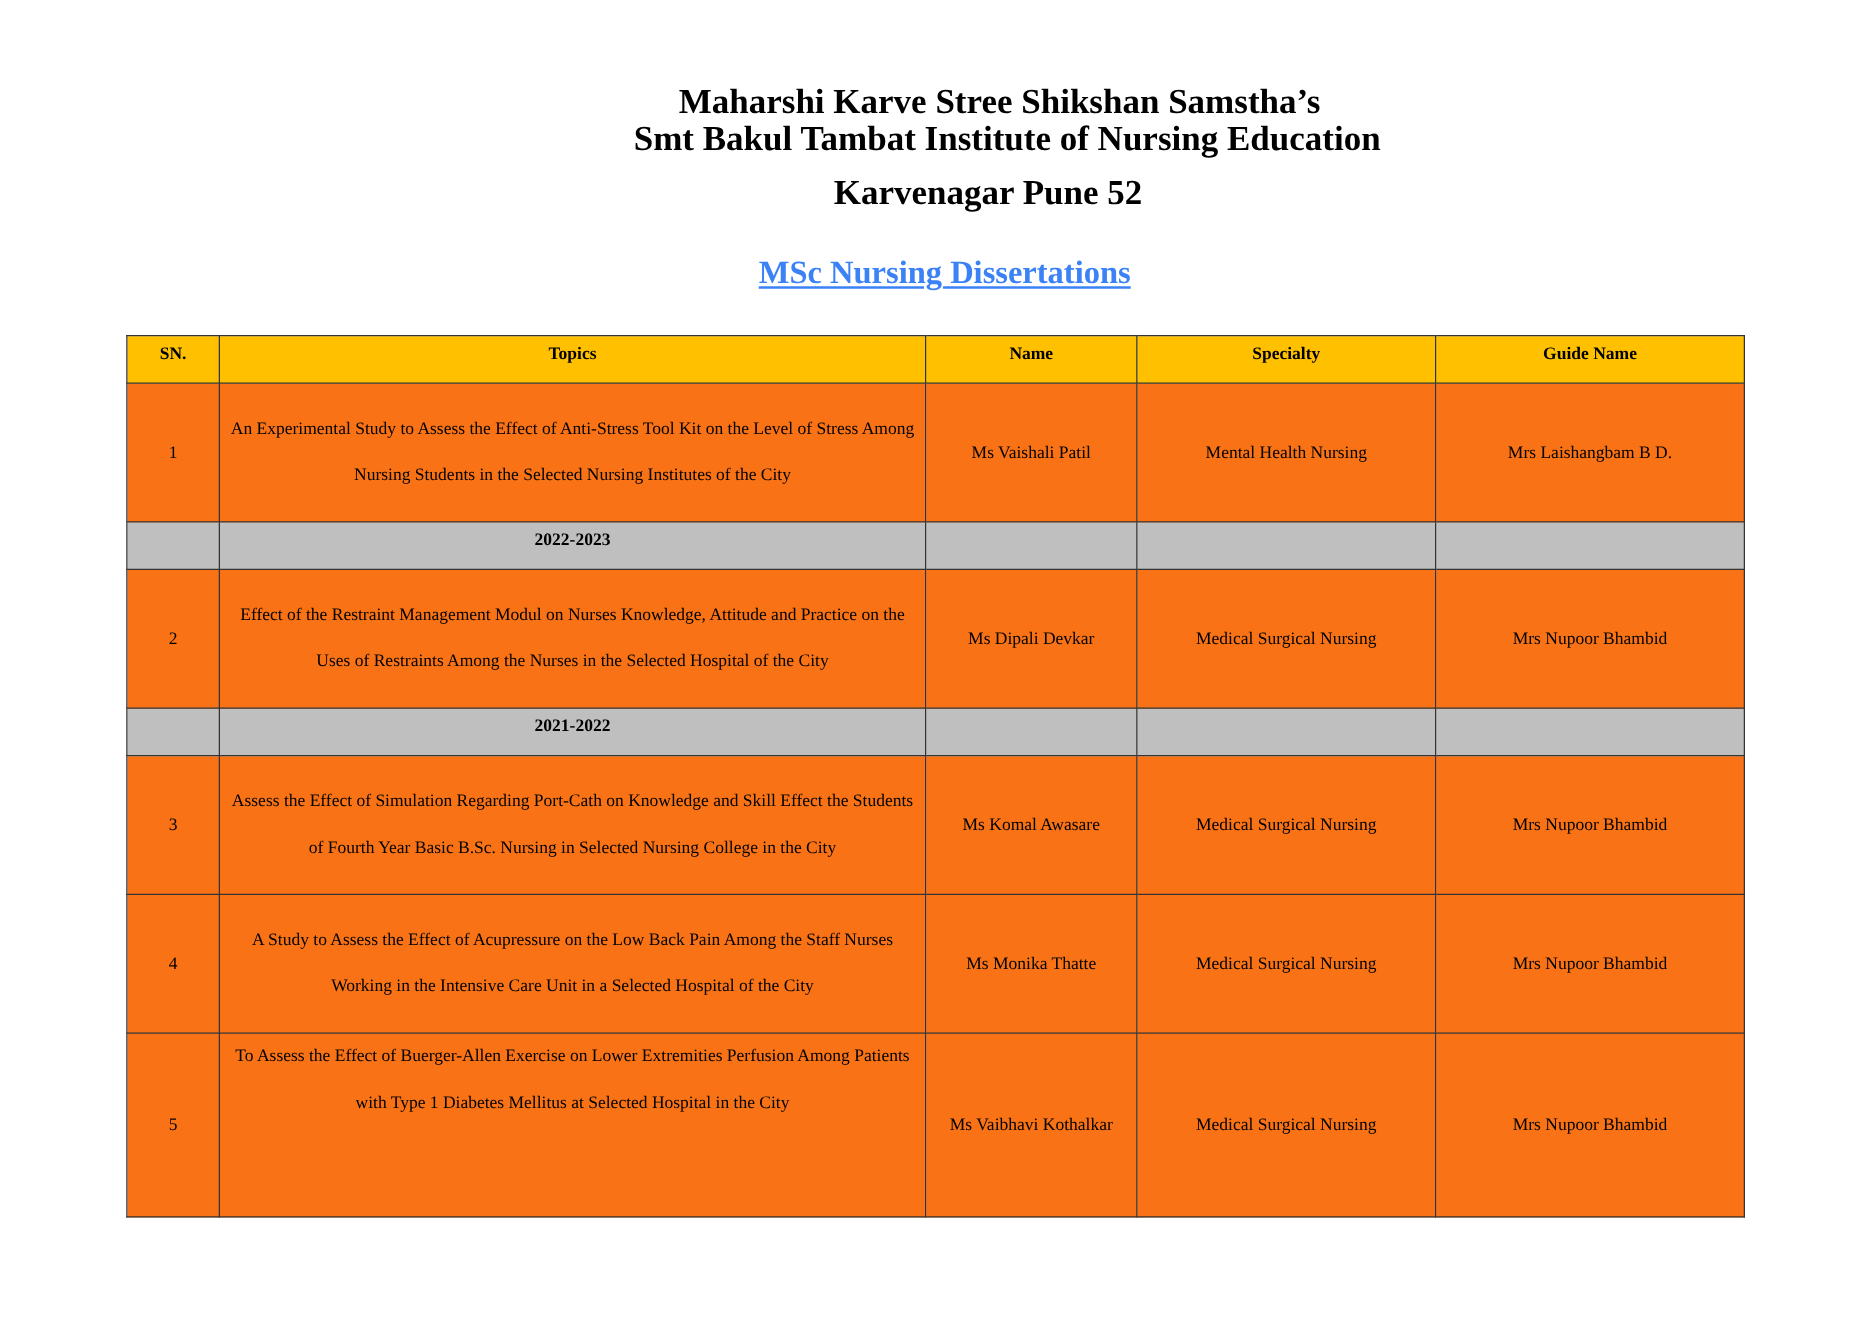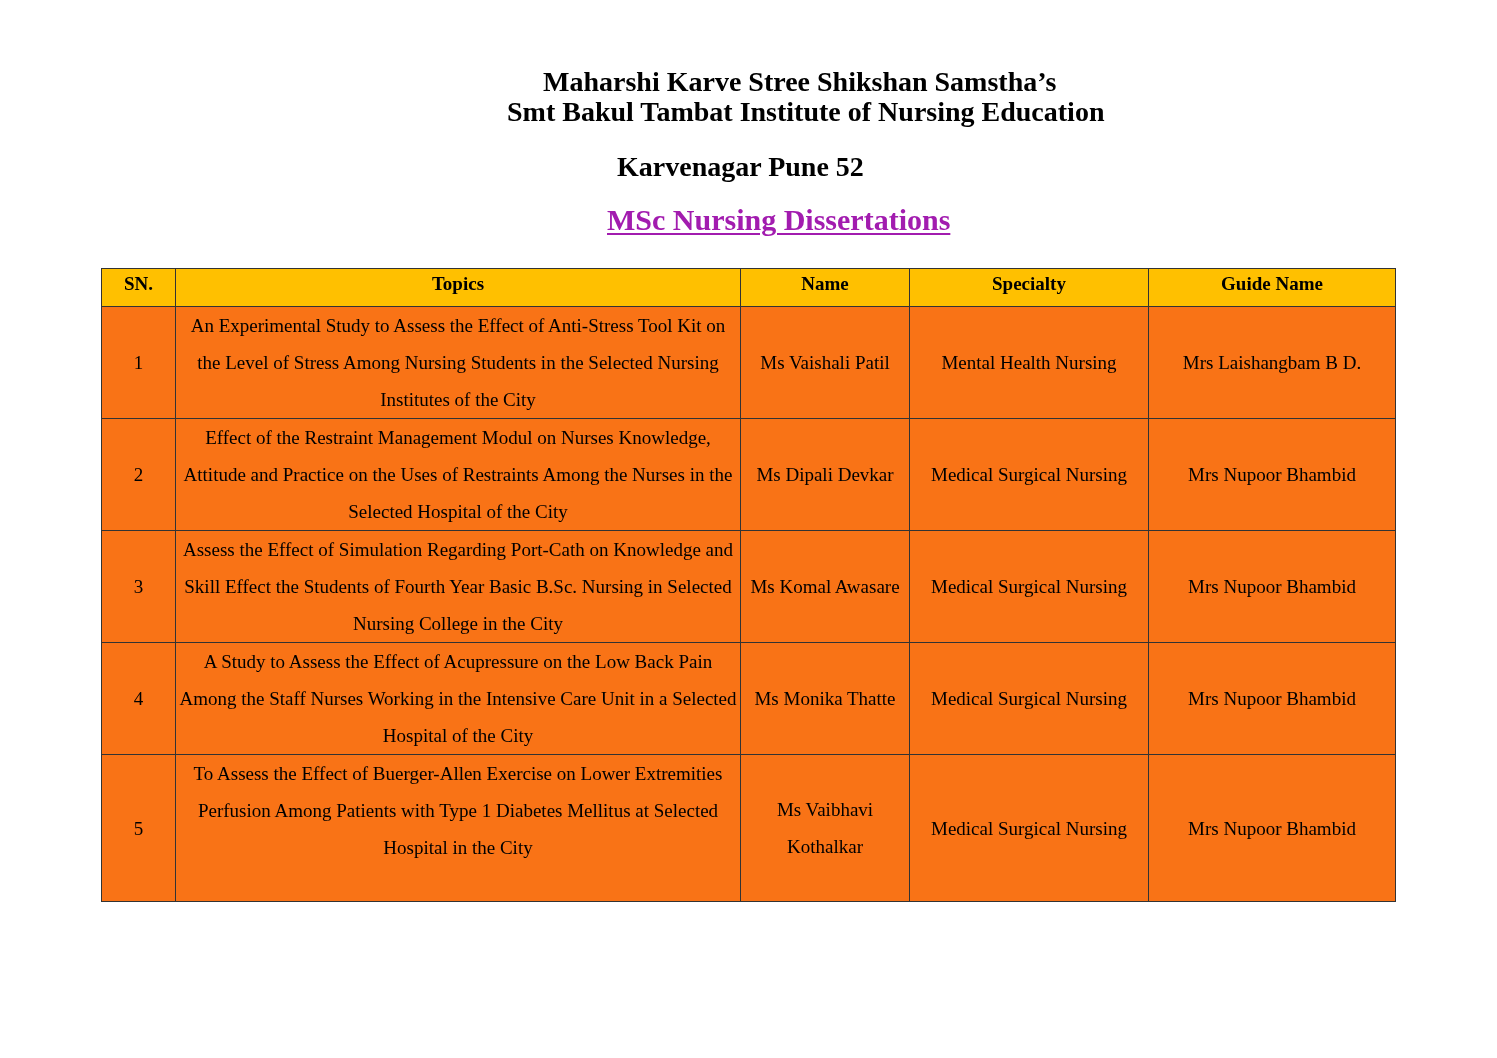--- a/index.html
+++ b/index.html
@@ -23,42 +23,42 @@
     }
     .org-line {
       position: absolute;
       font-weight: bold;
       font-size: 28px;
       white-space: nowrap;
       line-height: 1;
     }
     #org-name { left: 543px; top: 68px; }
     #institute-name { left: 507px; top: 98px; }
-    #location { left: 617px; top: 141px; margin-top: 12px; }
+    #location { left: 667px; top: 141px; }
     #doc-title {
       position: absolute;
       left: 607px;
       top: 205px;
-      font-size: 30px;
+      font-size: 26px;
       font-weight: bold;
-      color: #a21caf;
+      color: #3b82f6;
       text-decoration: underline;
       text-decoration-thickness: 2px;
       text-underline-offset: 3px;
       white-space: nowrap;
       line-height: 1;
     }
     table.dissertations {
       position: absolute;
       left: 101px;
       top: 268px;
       width: 1294px;
       border-collapse: collapse;
       table-layout: fixed;
-      font-size: 19px;
+      font-size: 14px;
     }
     table.dissertations td, table.dissertations th {
       border: 1.5px solid #333;
       text-align: center;
       vertical-align: middle;
       padding: 0 3px;
       line-height: 37px;
     }
     table.dissertations th {
       background: #ffc000;
@@ -119,28 +119,42 @@
   <tbody>
 
     <tr class="data-row row-1">
       <td>1</td>
       <td class="topic-cell">An Experimental Study to Assess the Effect of Anti-Stress Tool Kit on the Level of Stress Among Nursing Students in the Selected Nursing Institutes of the City</td>
       <td>Ms Vaishali Patil</td>
       <td>Mental Health Nursing</td>
       <td>Mrs Laishangbam B D.</td>
     </tr>
 
+    <tr class="year-row">
+      <td></td>
+      <td>2022-2023</td>
+      <td></td>
+      <td></td>
+      <td></td>
+    </tr>
     <tr class="data-row row-2">
       <td>2</td>
       <td class="topic-cell">Effect of the Restraint Management Modul on Nurses Knowledge, Attitude and Practice on the Uses of Restraints Among the Nurses in the Selected Hospital of the City</td>
       <td>Ms Dipali Devkar</td>
       <td>Medical Surgical Nursing</td>
       <td>Mrs Nupoor Bhambid</td>
     </tr>
 
+    <tr class="year-row">
+      <td></td>
+      <td>2021-2022</td>
+      <td></td>
+      <td></td>
+      <td></td>
+    </tr>
     <tr class="data-row row-3">
       <td>3</td>
       <td class="topic-cell">Assess the Effect of Simulation Regarding Port-Cath on Knowledge and Skill Effect the Students of Fourth Year Basic B.Sc. Nursing in Selected Nursing College in the City</td>
       <td>Ms Komal Awasare</td>
       <td>Medical Surgical Nursing</td>
       <td>Mrs Nupoor Bhambid</td>
     </tr>
     <tr class="data-row row-4">
       <td>4</td>
       <td class="topic-cell">A Study to Assess the Effect of Acupressure on the Low Back Pain Among the Staff Nurses Working in the Intensive Care Unit in a Selected Hospital of the City</td>

